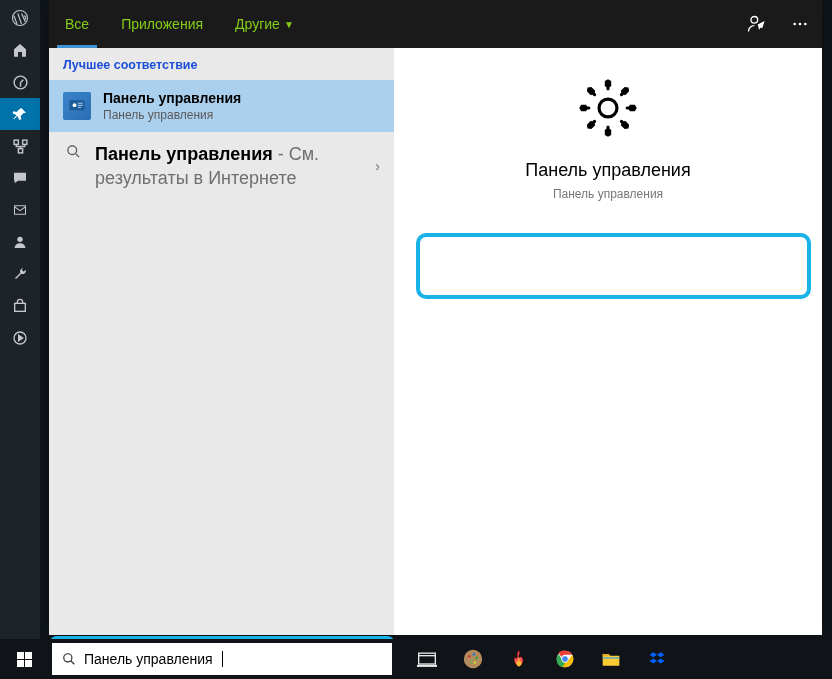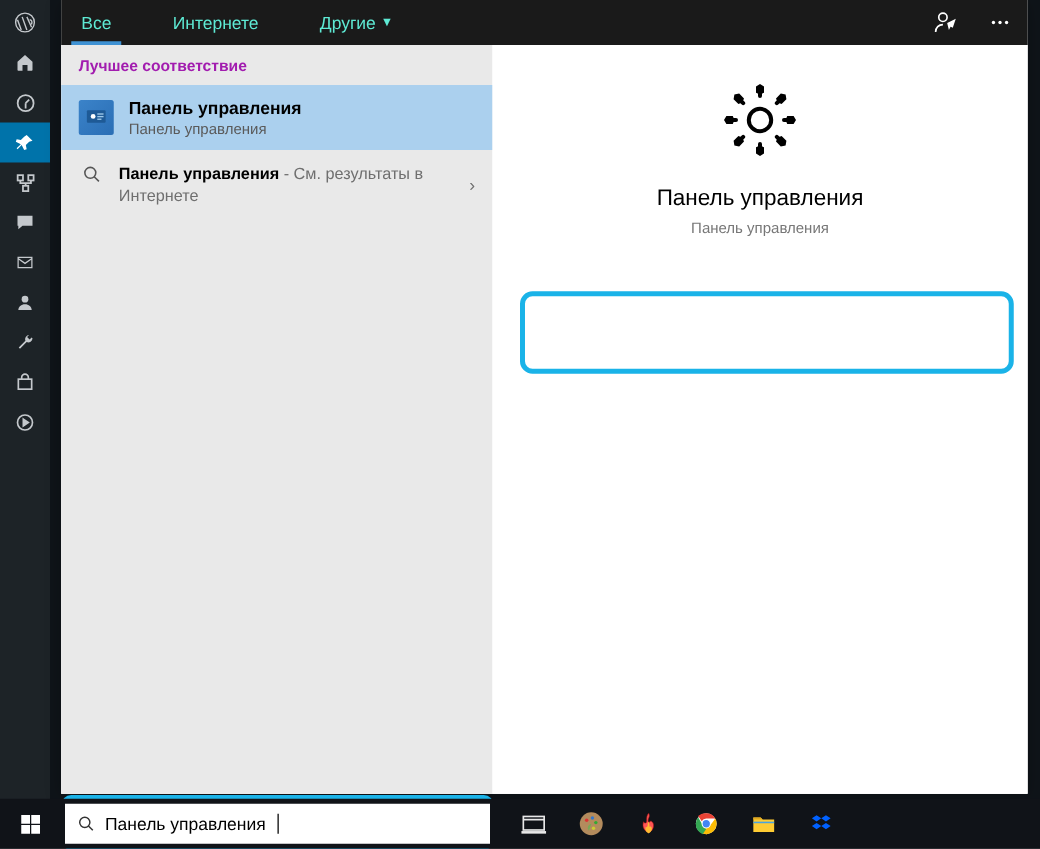--- a/index.html
+++ b/index.html
@@ -41,26 +41,25 @@
       position: absolute;
       left: 49px; top: 0;
       width: 773px; height: 635px;
       background: #f5f5f5;
       box-shadow: 0 2px 12px rgba(0,0,0,0.25);
       display: flex;
       flex-direction: column;
     }
     .tabs {
       background: #1a1a1a;
-      height: 36px;
+      height: 48px;
       display: flex;
       align-items: stretch;
-      color: #5eead4;
+      color: #84cc16;
       font-size: 14px;
-      gap: 17px;
     }
     .tabs .tab {
       padding: 0 16px;
       display: flex;
       align-items: center;
       cursor: pointer;
       position: relative;
     }
     .tabs .tab.active::after {
       content: "";
@@ -96,21 +95,21 @@
     .results-col {
       width: 345px;
       background: #e9e9e9;
       display: flex;
       flex-direction: column;
     }
     .section-header {
       padding: 10px 14px 8px;
       font-size: 12.5px;
       font-weight: 600;
-      color: #a21caf;
+      color: #1d4ed8;
     }
     .best-match {
       background: #abd0ee;
       display: flex;
       align-items: flex-start;
       padding: 10px 14px;
       gap: 12px;
       cursor: pointer;
     }
     .cp-icon {
@@ -136,21 +135,21 @@
     }
     .web-item .search-glyph {
       width: 20px;
       display: flex;
       justify-content: center;
       font-size: 15px;
       color: #555;
       margin-top: 2px;
       flex-shrink: 0;
     }
-    .web-item .wt { font-size: 13px; color: #000; line-height: 1.35; max-width: 245px; }
+    .web-item .wt { font-size: 18px; color: #000; line-height: 1.35; max-width: 245px; }
     .web-item .wt .gray { color: #6f6f6f; }
     .web-item .arrow {
       position: absolute;
       right: 14px; top: 50%;
       transform: translateY(-50%);
       color: #6f6f6f;
       font-size: 14px;
     }
 
     .preview-col {
@@ -322,21 +321,21 @@
     <svg width="16" height="16" viewBox="0 0 24 24" fill="none" stroke="currentColor" stroke-width="2">
         <circle cx="12" cy="12" r="9"></circle>
         <path d="M10 8l6 4-6 4z" fill="currentColor"></path>
       </svg>
   </div>
 </div>
 
 <div class="search-flyout">
   <div class="tabs">
     <div class="tab active">Все</div>
-    <div class="tab">Интернете</div>
+    <div class="tab">Приложения</div>
     <div class="tab">
       <span>Другие</span>
       <span class="chevron-down">▼</span>
     </div>
     <div class="spacer"></div>
     <div class="right-icons">
       <div class="ricon">
         <svg width="20" height="20" viewBox="0 0 24 24" fill="none" stroke="#fff" stroke-width="1.6">
             <circle cx="10" cy="7" r="4"></circle>
             <path d="M3 21c0-4 3-7 7-7"></path>

